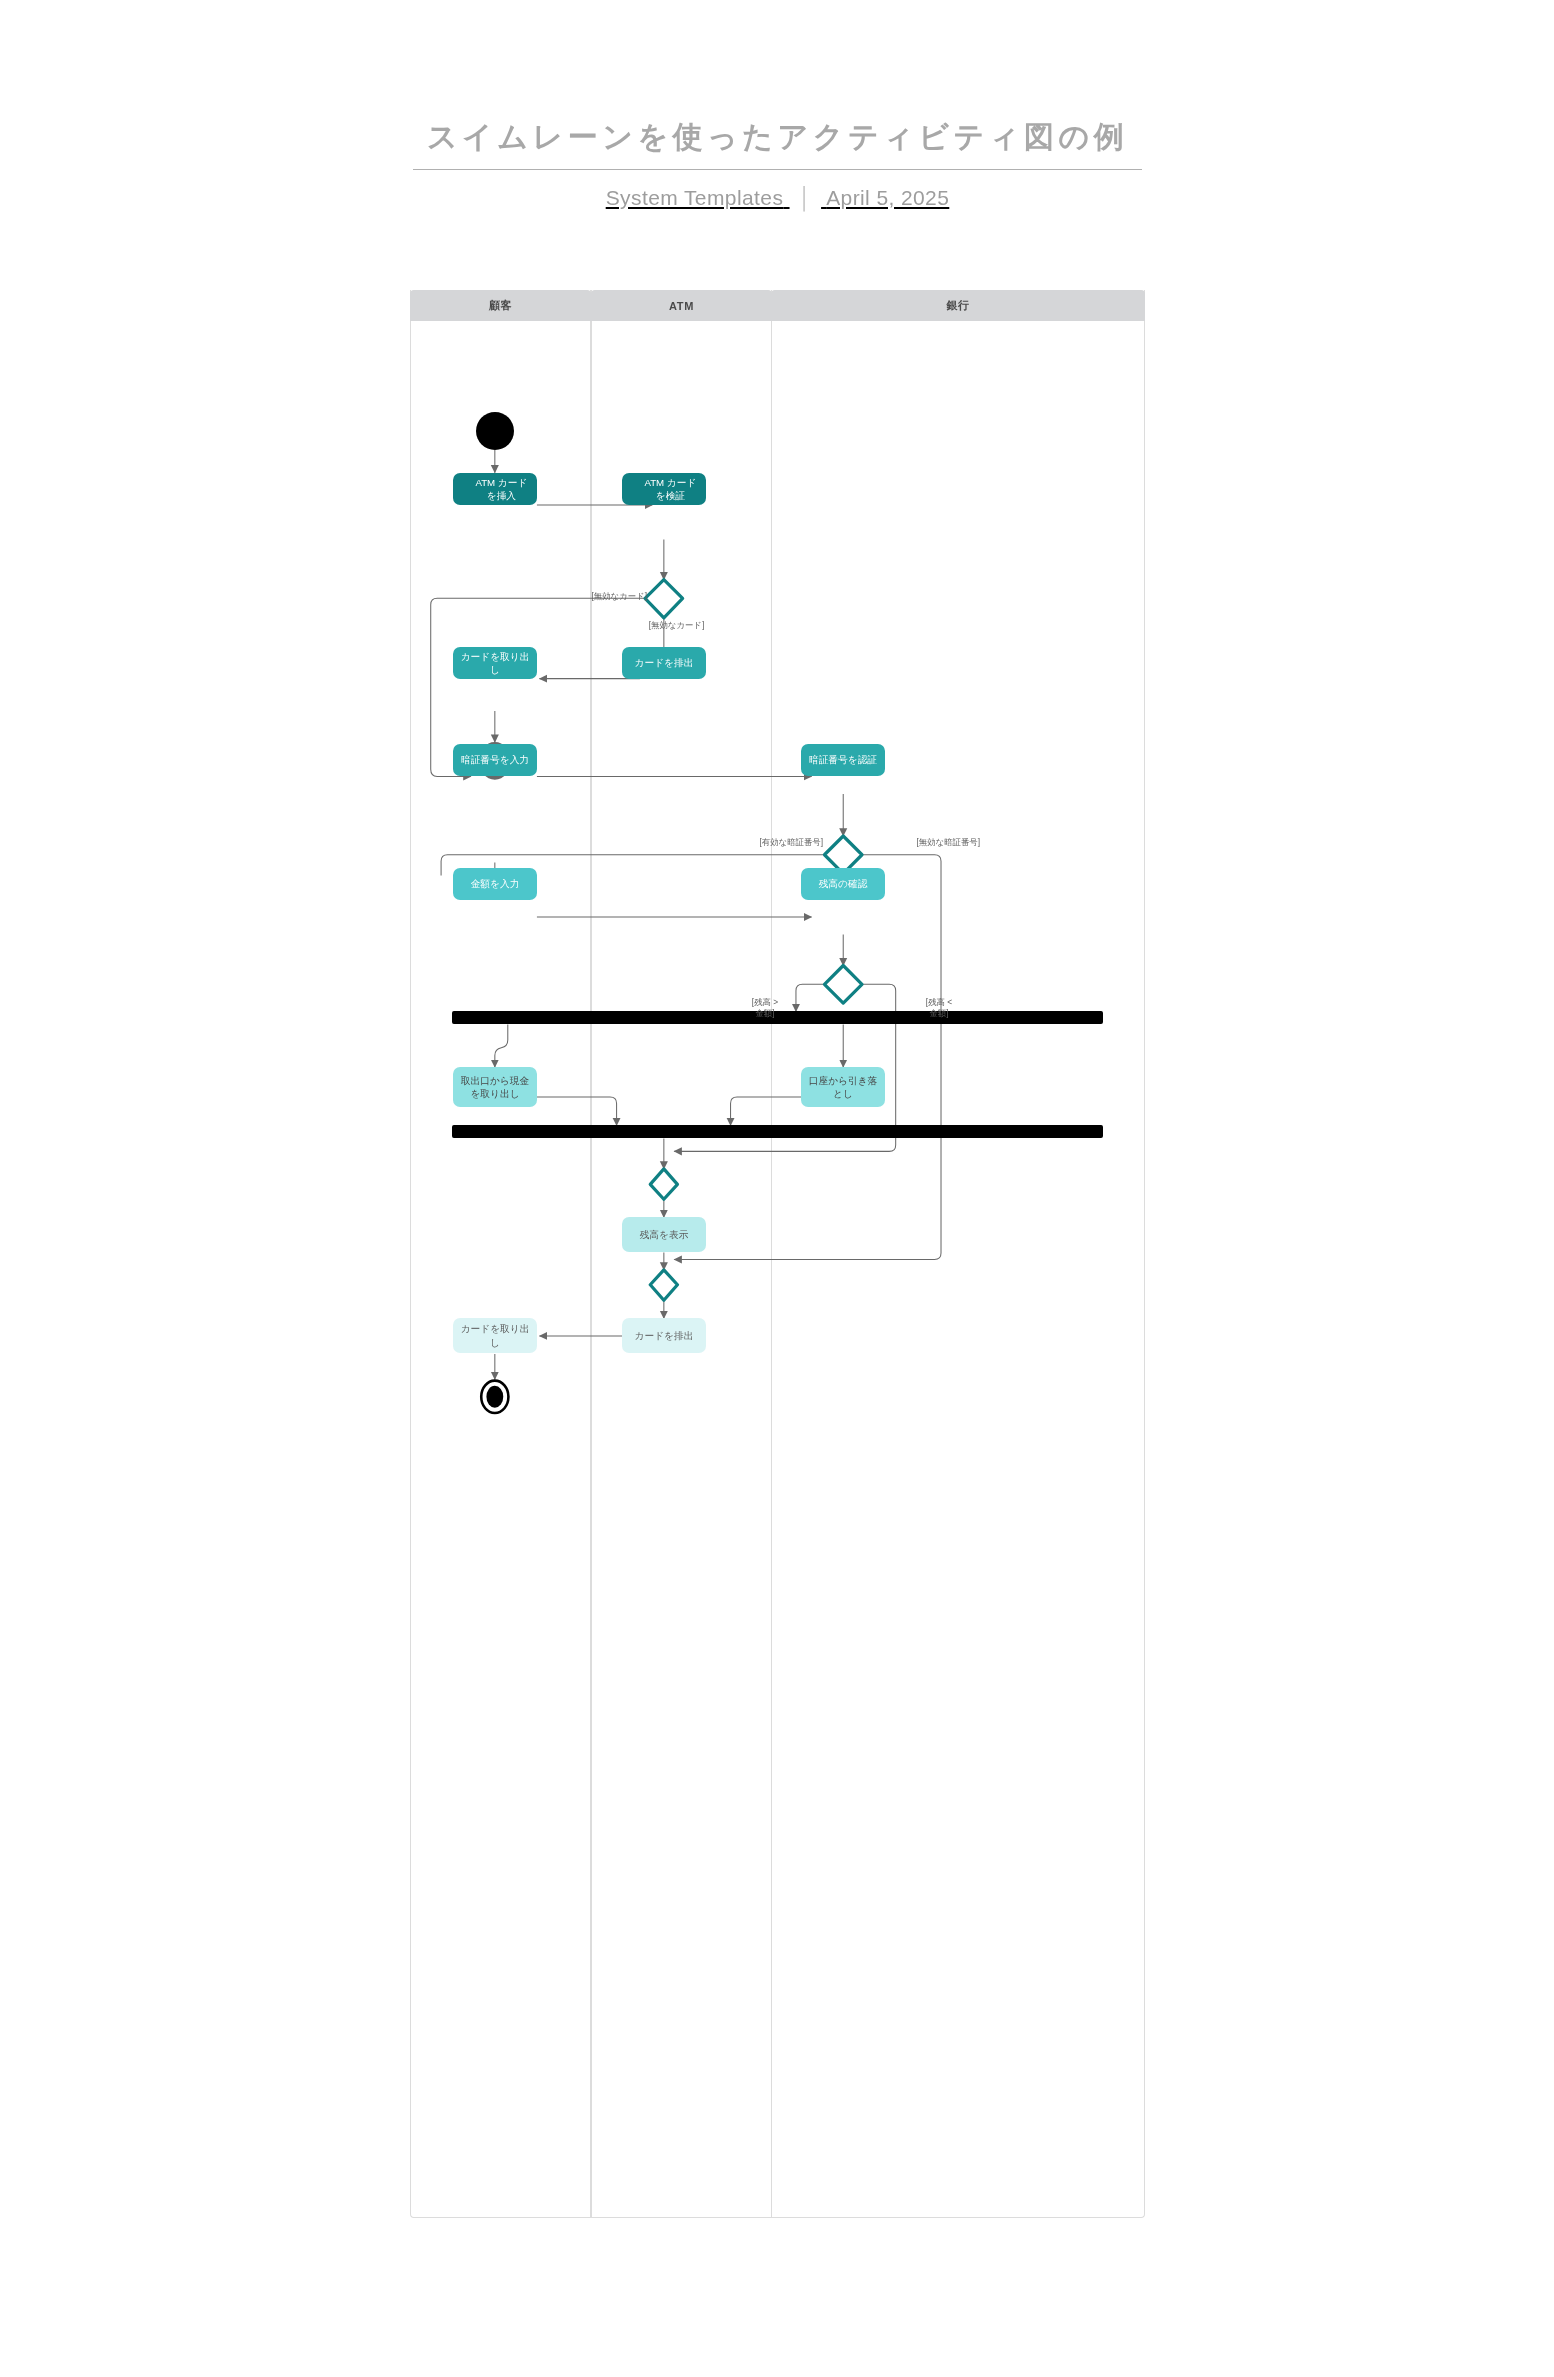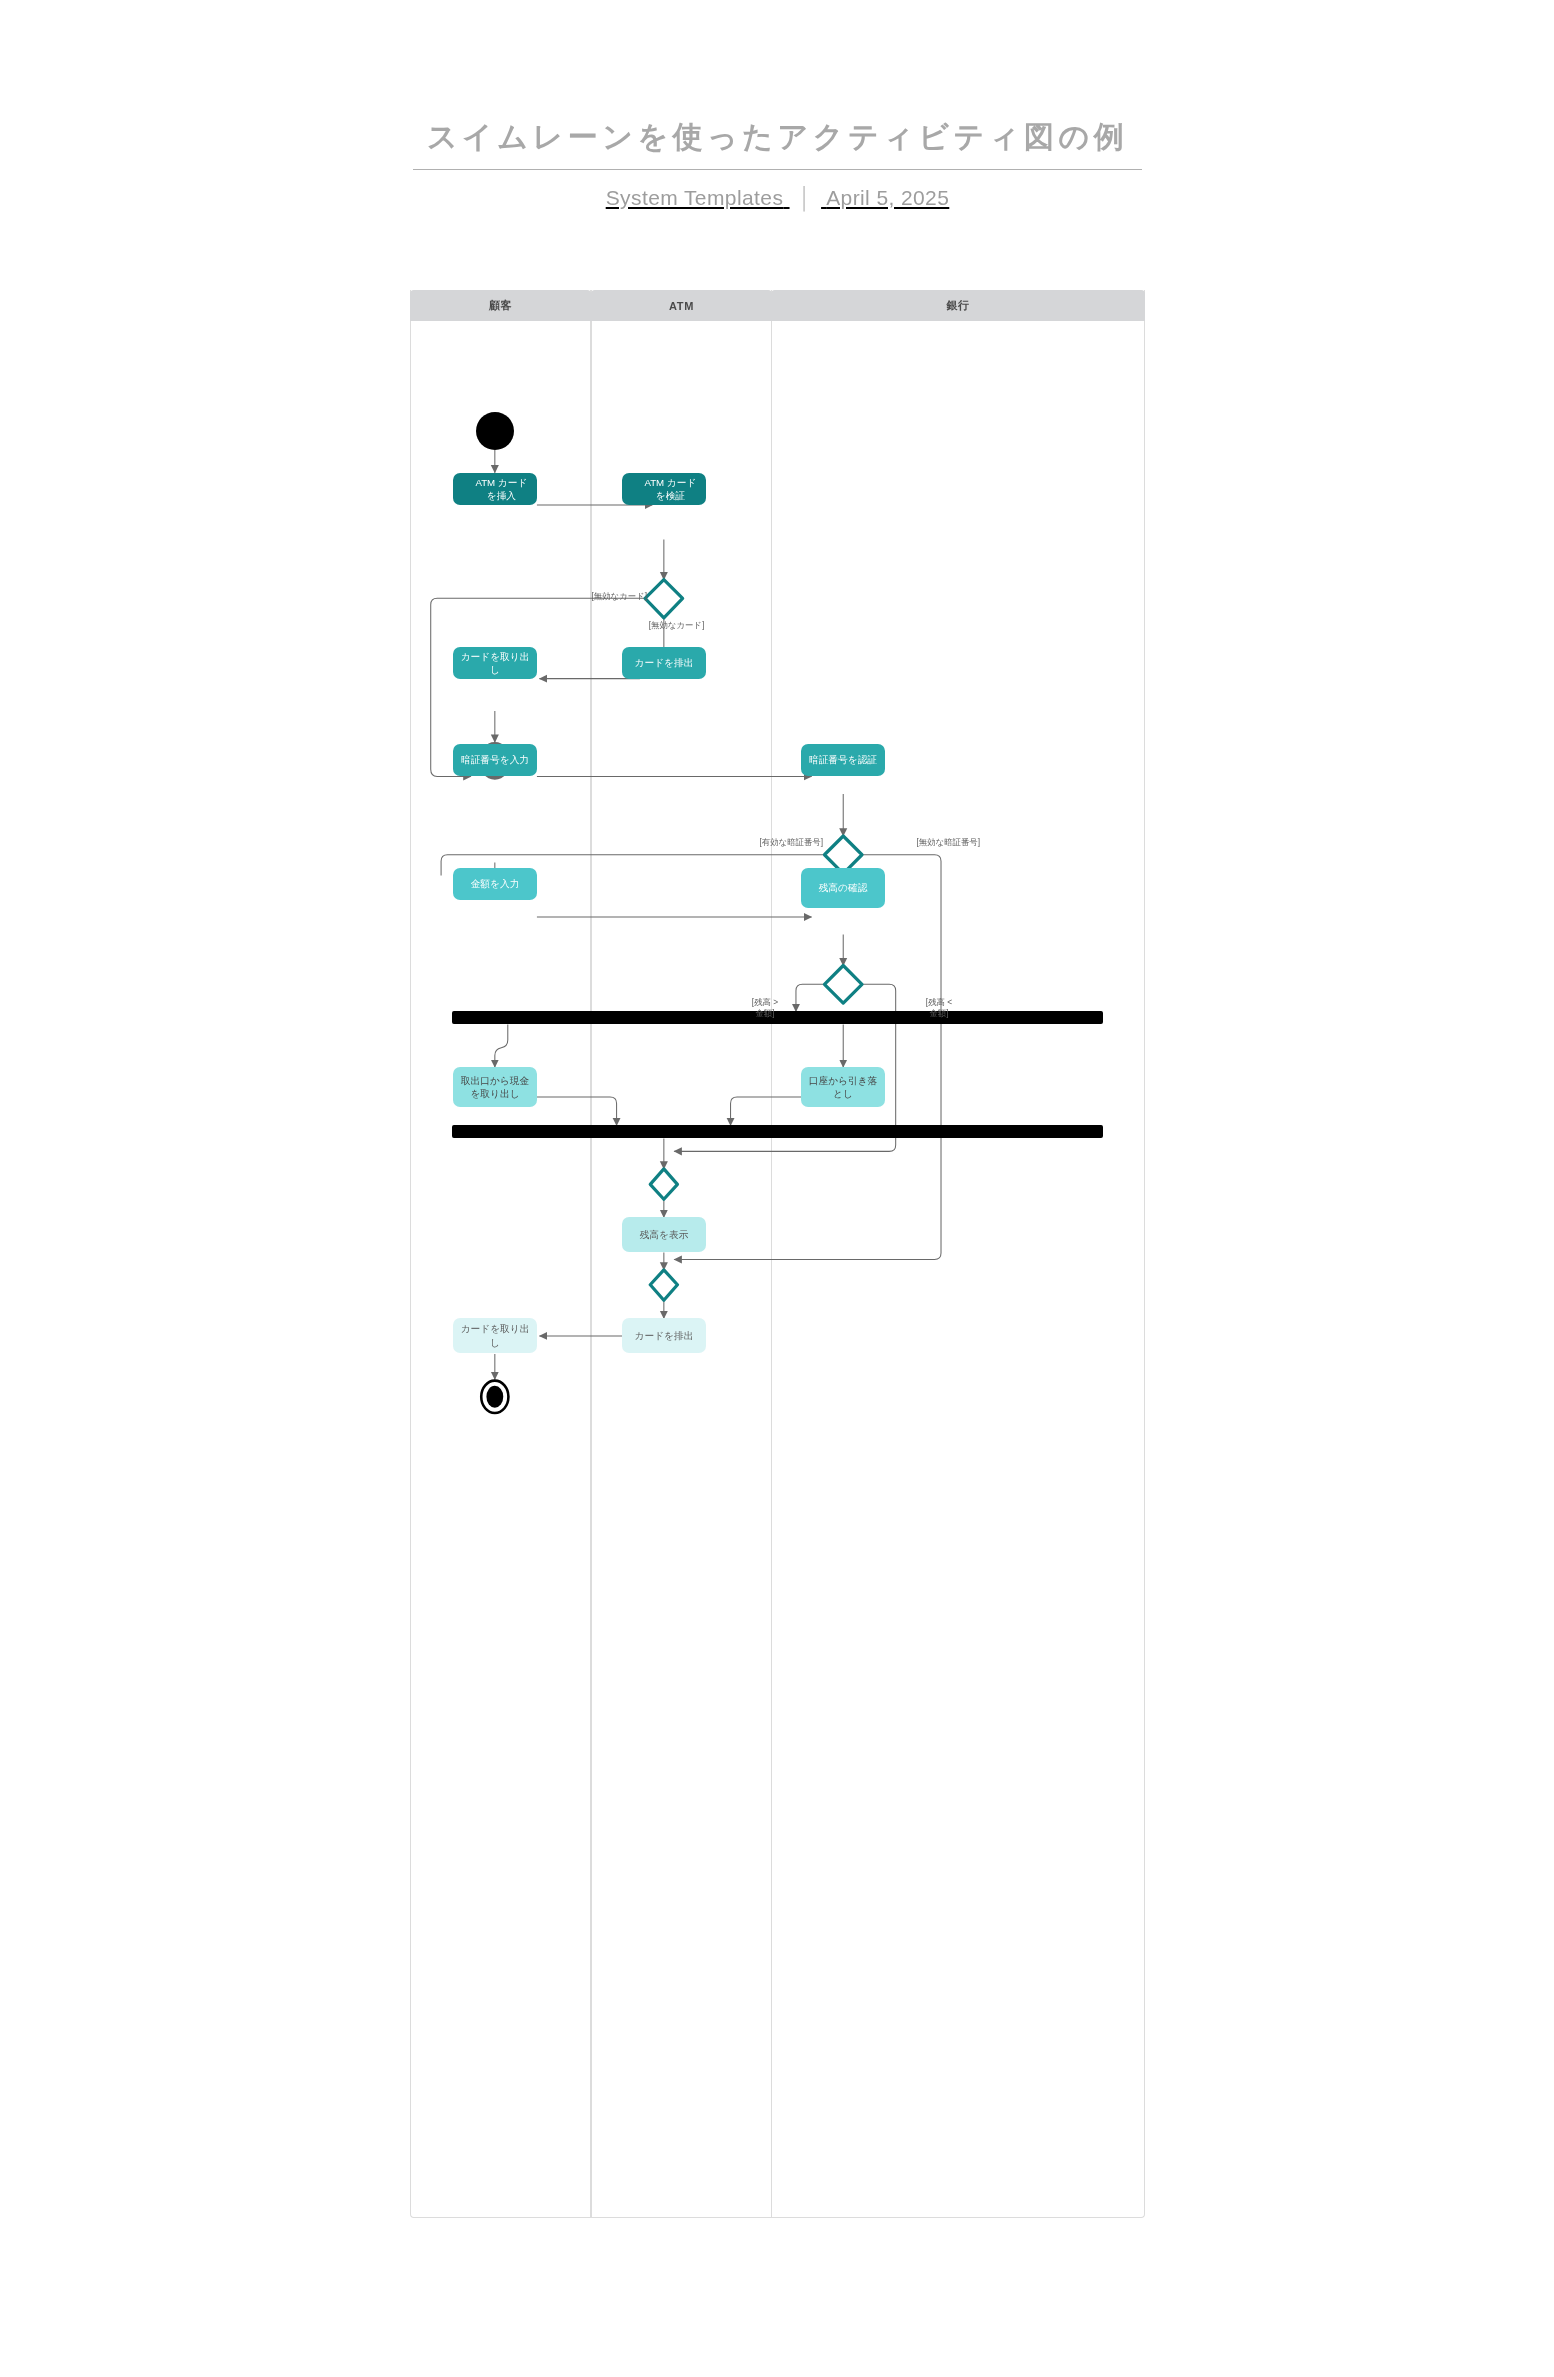--- a/index.html
+++ b/index.html
@@ -194,21 +194,21 @@
     <div class="node t2" style="left:212px;top:357px;width:84px;height:32px;">カードを排出</div>
 
     <div class="node t2" style="left:43px;top:357px;width:84px;height:32px;">カードを取り出し</div>
 
     <div class="node t2" style="left:43px;top:454px;width:84px;height:32px;">暗証番号を入力</div>
 
     <div class="node t2" style="left:391px;top:454px;width:84px;height:32px;">暗証番号を認証</div>
 
     <div class="node t3" style="left:43px;top:578px;width:84px;height:32px;">金額を入力</div>
 
-    <div class="node t3" style="left:391px;top:578px;width:84px;height:40px;">残高の確認</div>
+    <div class="node t3" style="left:391px;top:578px;width:84px;height:32px;">残高の確認</div>
 
     <div class="node t4" style="left:43px;top:777px;width:84px;height:40px;">取出口から現金を取り出し</div>
 
     <div class="node t4" style="left:391px;top:777px;width:84px;height:40px;">口座から引き落とし</div>
 
     <div class="node t5" style="left:212px;top:927px;width:84px;height:35px;">残高を表示</div>
 
     <div class="node t6" style="left:212px;top:1028px;width:84px;height:35px;">カードを排出</div>
 
     <div class="node t6" style="left:43px;top:1028px;width:84px;height:35px;">カードを取り出し</div>

